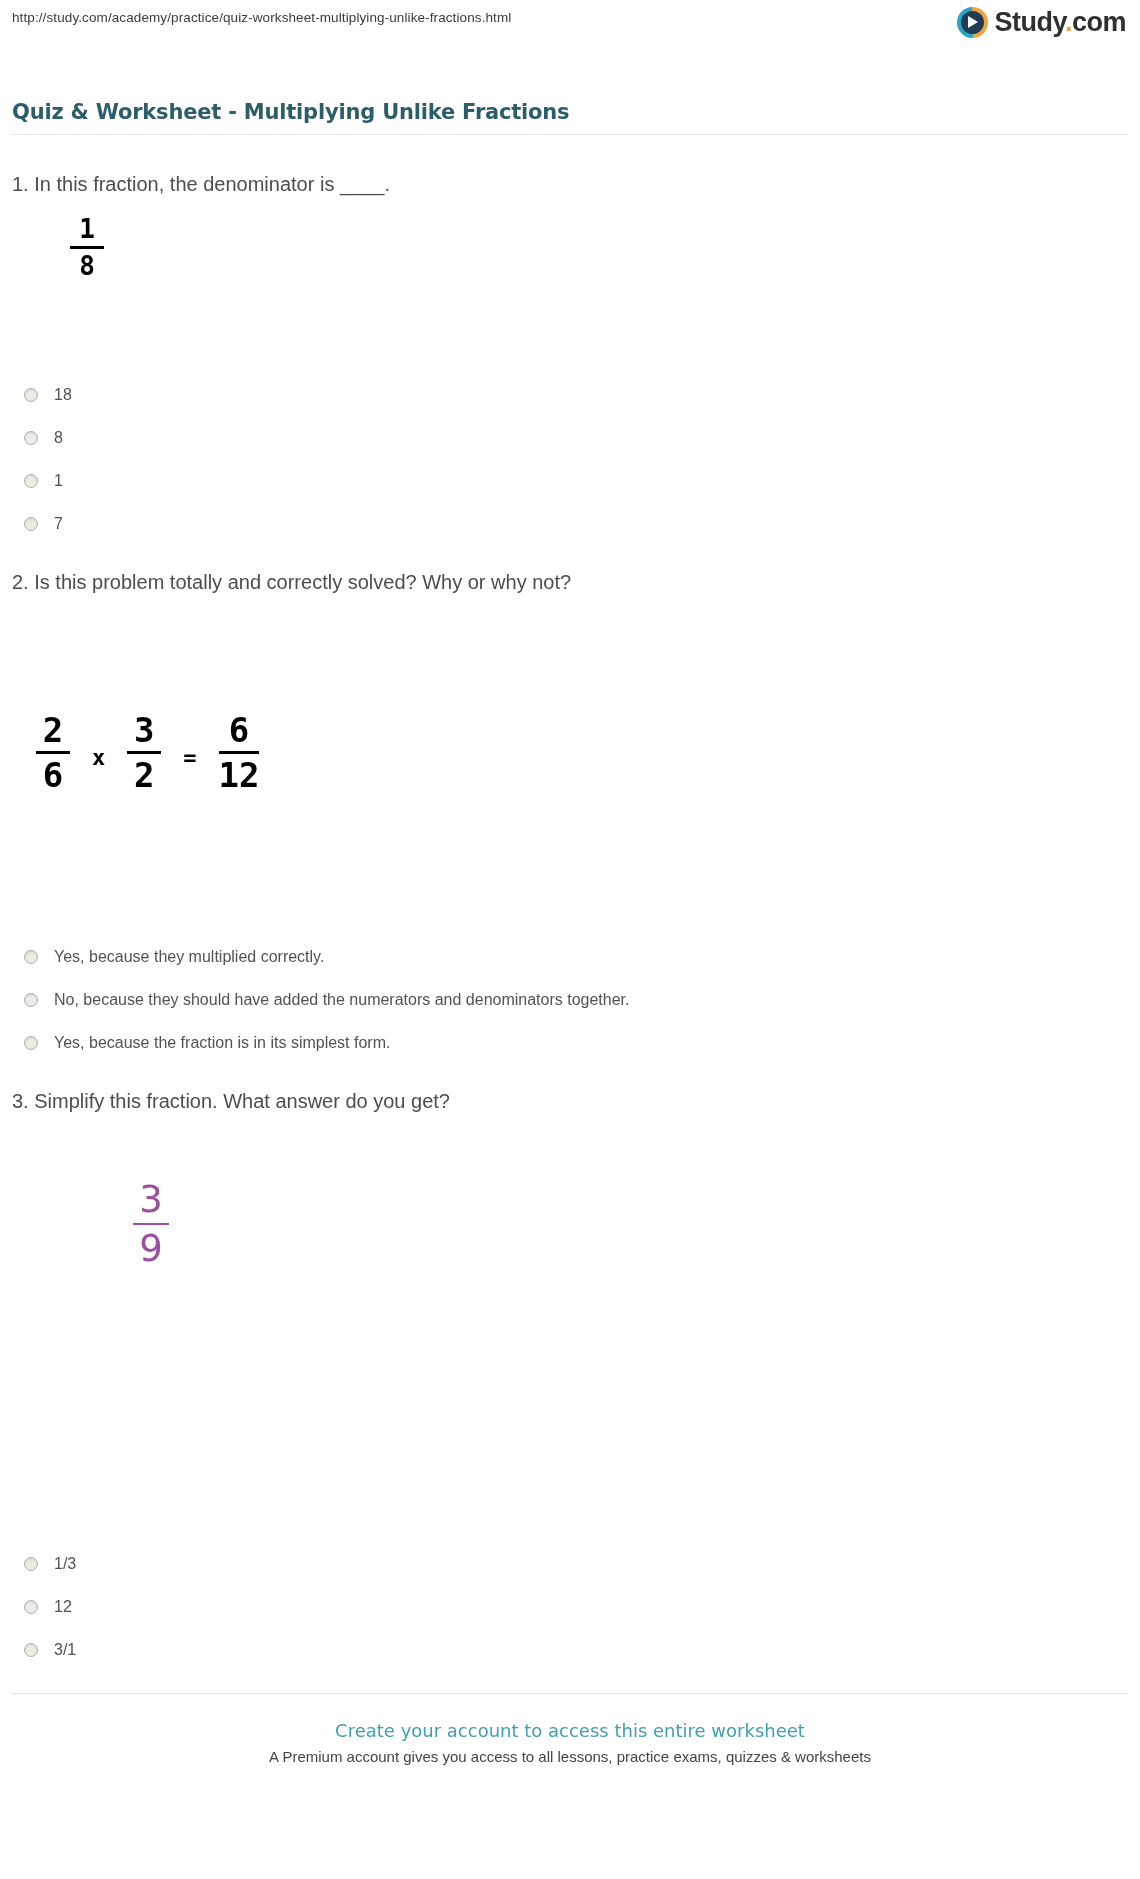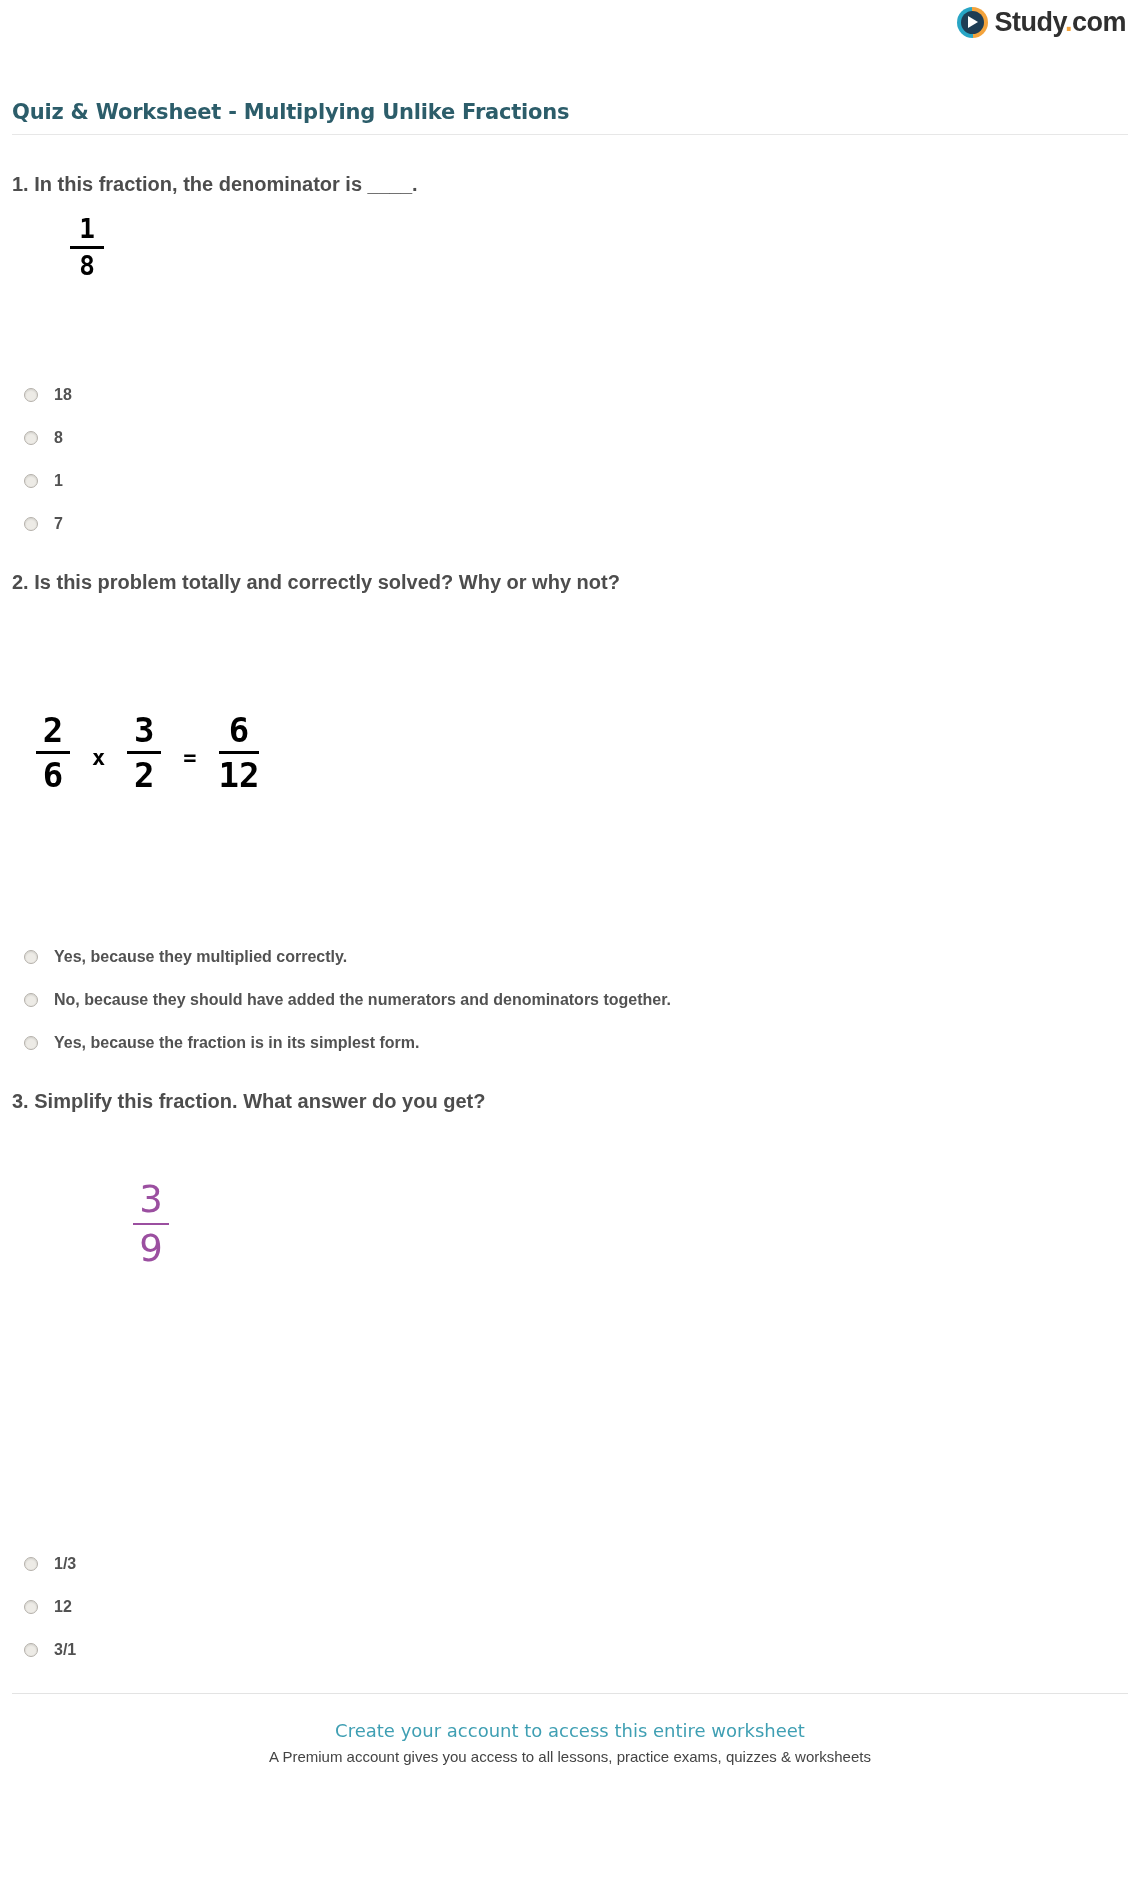--- a/index.html
+++ b/index.html
@@ -26,35 +26,35 @@
   }
   .logo-text{font-size:27px;font-weight:700;color:#2f2f2f;letter-spacing:-.5px;}
   .logo-dot{color:#f3a33c;}
   
   .page-title{
     margin:44px 12px 0 12px;font-size:21px;font-weight:600;color:#2c5d6a;
     font-family:"DejaVu Sans","Liberation Sans",sans-serif;letter-spacing:-.2px;
   }
   .title-rule{border:none;border-top:1px solid #e7e7e7;margin:10px 12px 0 12px;}
   
-  .q-heading{margin:38px 12px 0 12px;font-size:20px;font-weight:700;color:#4d4d4d;}
+  .q-heading{margin:38px 12px 0 12px;font-size:20px;font-weight:400;color:#4d4d4d;}
   .figure{position:relative;}
   .frac{display:inline-flex;flex-direction:column;align-items:center;line-height:1;}
   .frac .bar{width:100%;min-width:34px;border-top:3px solid #000;margin:4px 0;}
   .math{font-family:"DejaVu Sans Mono","Liberation Mono",monospace;font-weight:700;color:#000;}
   .fig-q1{height:172px;padding:20px 0 0 70px;box-sizing:border-box;}
   .fig-q1 .math{font-size:26px;}
   .equation{display:flex;align-items:center;gap:22px;padding:78px 0 0 36px;height:238px;box-sizing:border-box;}
   .equation .math{font-size:34px;}
   .equation .op{font-size:22px;font-family:"DejaVu Sans Mono","Liberation Mono",monospace;font-weight:700;color:#000;margin-top:10px;}
   .fig-q3{height:300px;padding:68px 0 0 133px;box-sizing:border-box;}
   .frac-purple{display:inline-flex;flex-direction:column;align-items:center;line-height:1;
     font-family:"DejaVu Sans","Liberation Sans",sans-serif;font-size:37px;font-weight:400;}
   .frac-purple .bar{width:100%;min-width:36px;border-top:2px solid;margin:5px 0;}
-  .options{margin:3px 0 0 24px;padding:0;font-weight:bold;}
+  .options{margin:3px 0 0 24px;padding:0;}
   .option-row{display:flex;align-items:center;margin-bottom:25px;cursor:pointer;}
   .radio{
     width:12px;height:12px;border-radius:50%;flex:0 0 auto;
     border:1.5px solid #b5b1ab;background:#edebe6;
     box-shadow:inset 0 1px 2px rgba(0,0,0,.12);
   }
   .option-label{margin-left:16px;font-size:16px;color:#525252;}
   .opts-q1{margin-top:18px;}
   .opts-q2{margin-top:116px;}
   .opts-q3{margin-top:142px;}
@@ -64,20 +64,21 @@
   .footer-heading{
     margin-top:26px;font-size:18px;font-weight:400;color:#3f9fb3;
     font-family:"DejaVu Sans","Liberation Sans",sans-serif;
   }
   .footer-sub{margin-top:7px;font-size:15px;color:#444444;}
 </style>
 </head>
 <body>
 
 <div class="header">
+  <div class="url-text">http://study.com/academy/practice/quiz-worksheet-multiplying-unlike-fractions.html</div>
   <div class="logo">
     <div class="logo-icon">
       <div class="inner"></div>
         <div class="play"></div>
     </div>
     <div class="logo-text"><span>Study</span><span class="logo-dot">.</span><span>com</span></div>
   </div>
 </div>
 
 <h1 class="page-title">Quiz &amp; Worksheet - Multiplying Unlike Fractions</h1>

